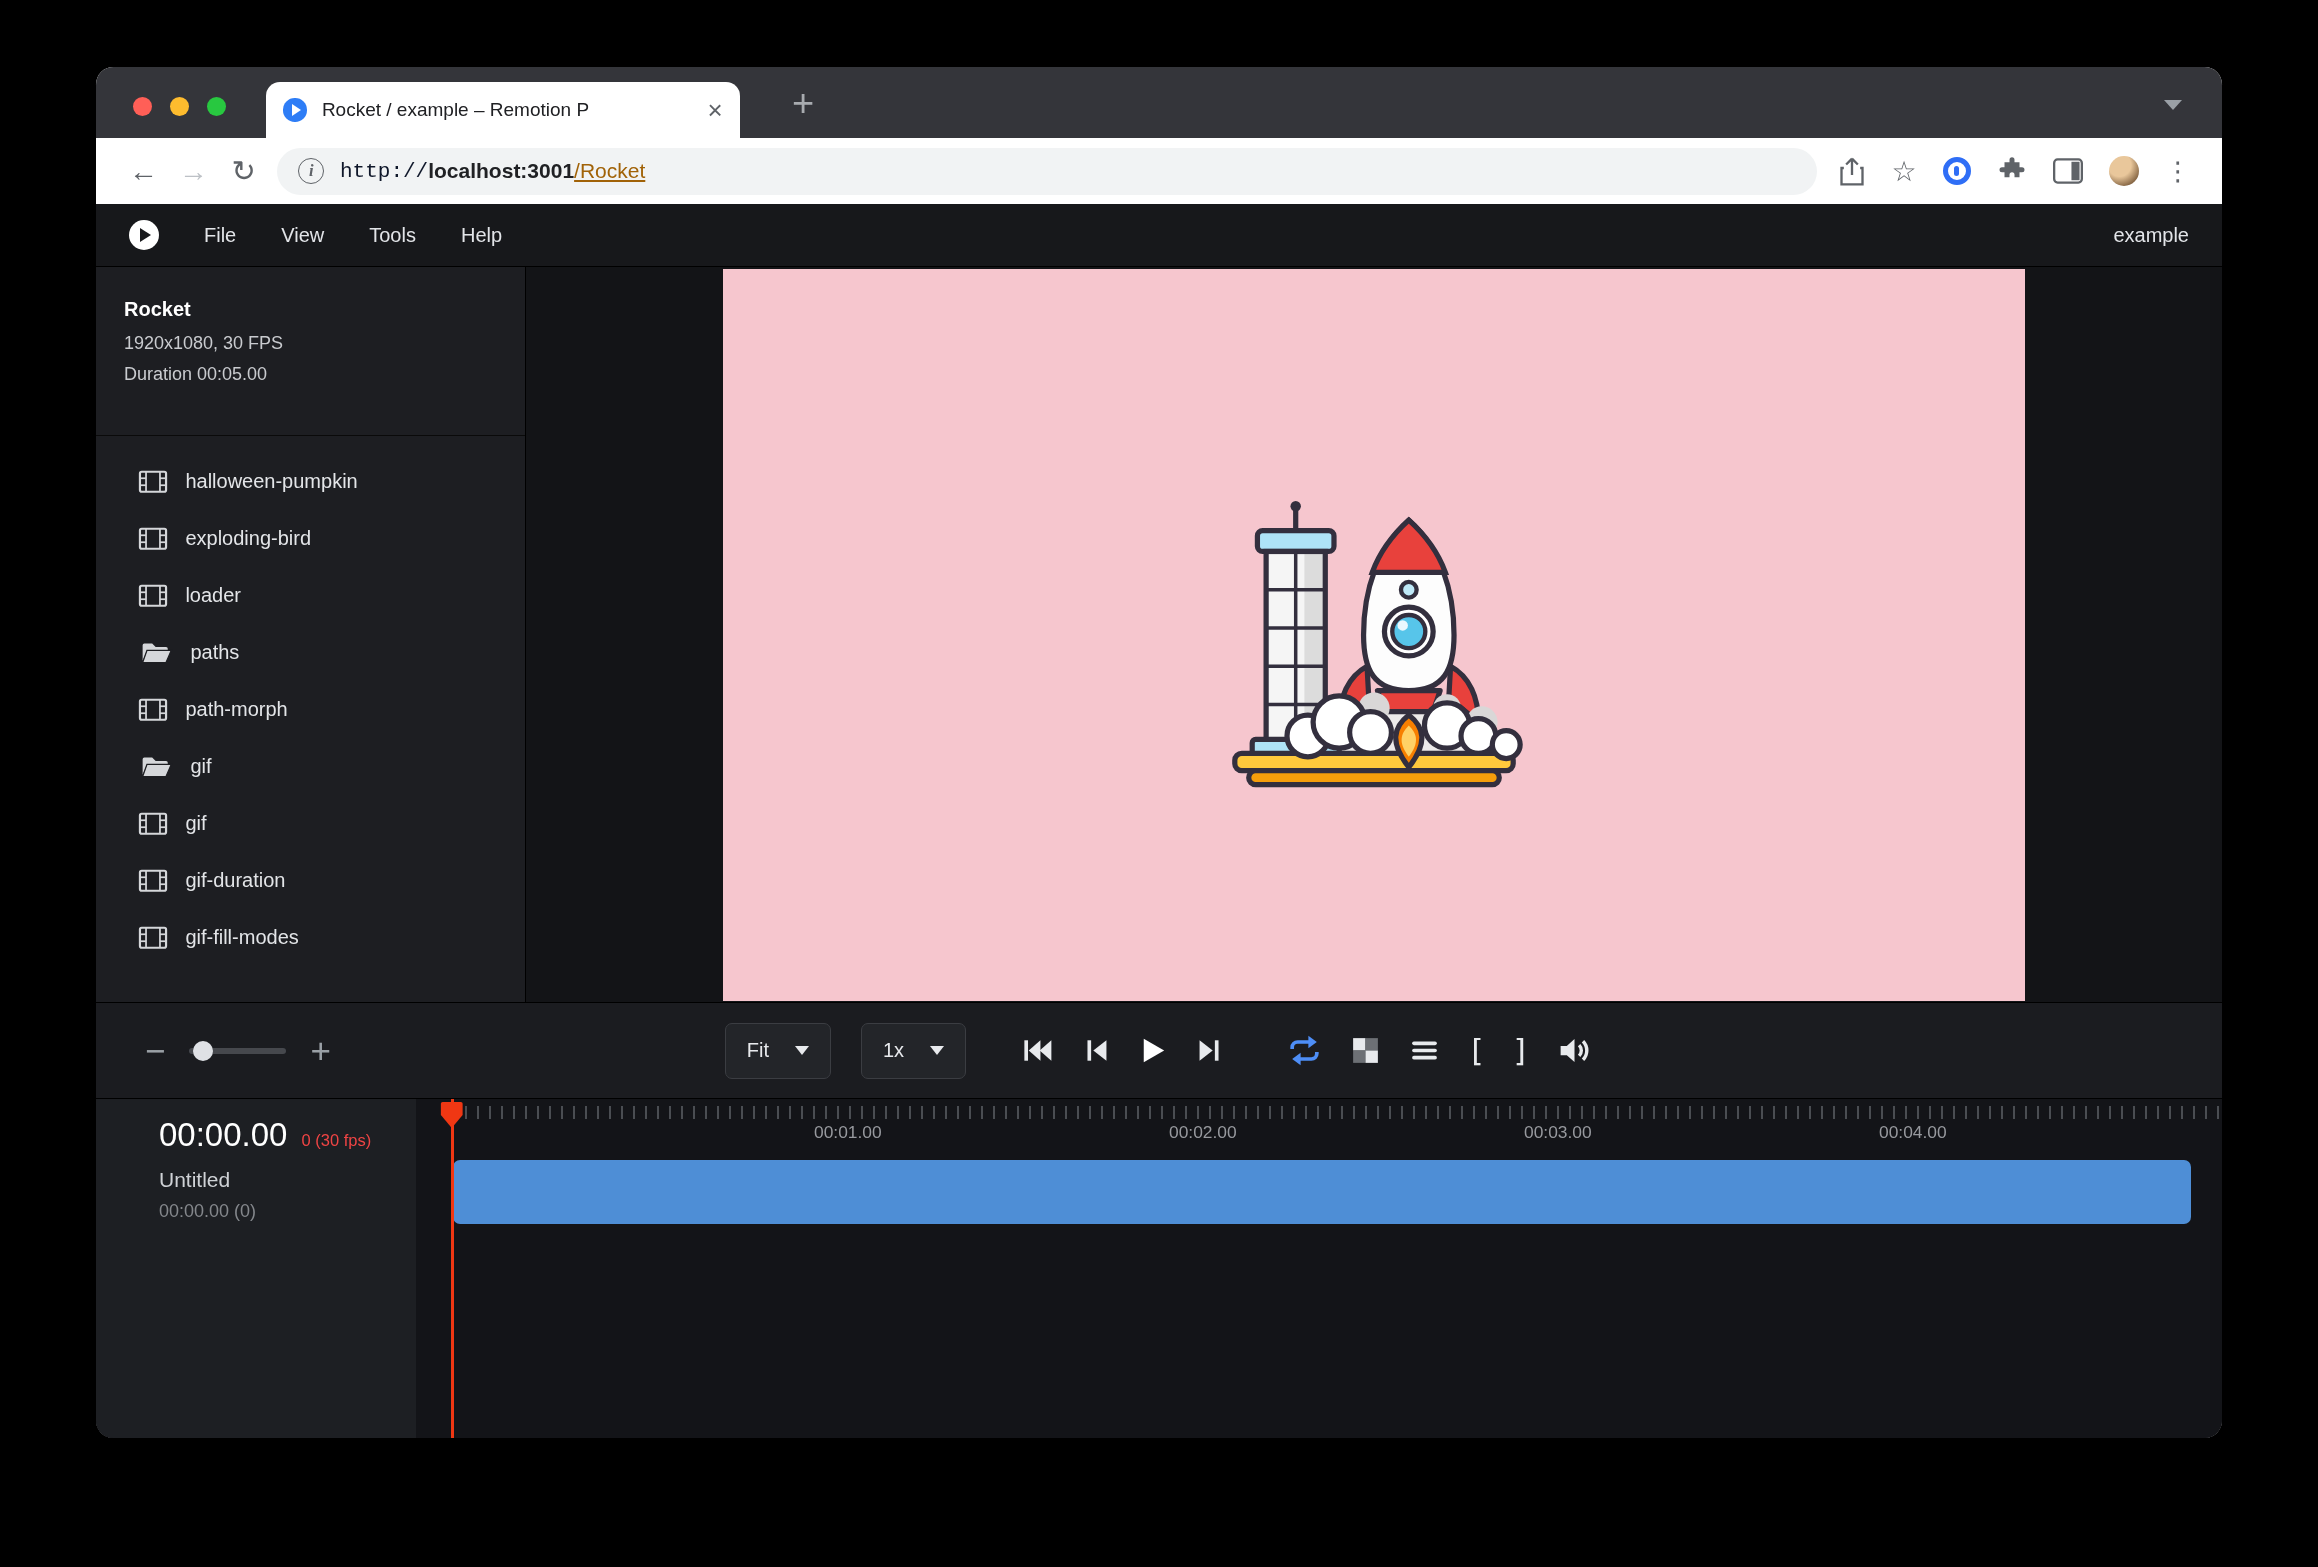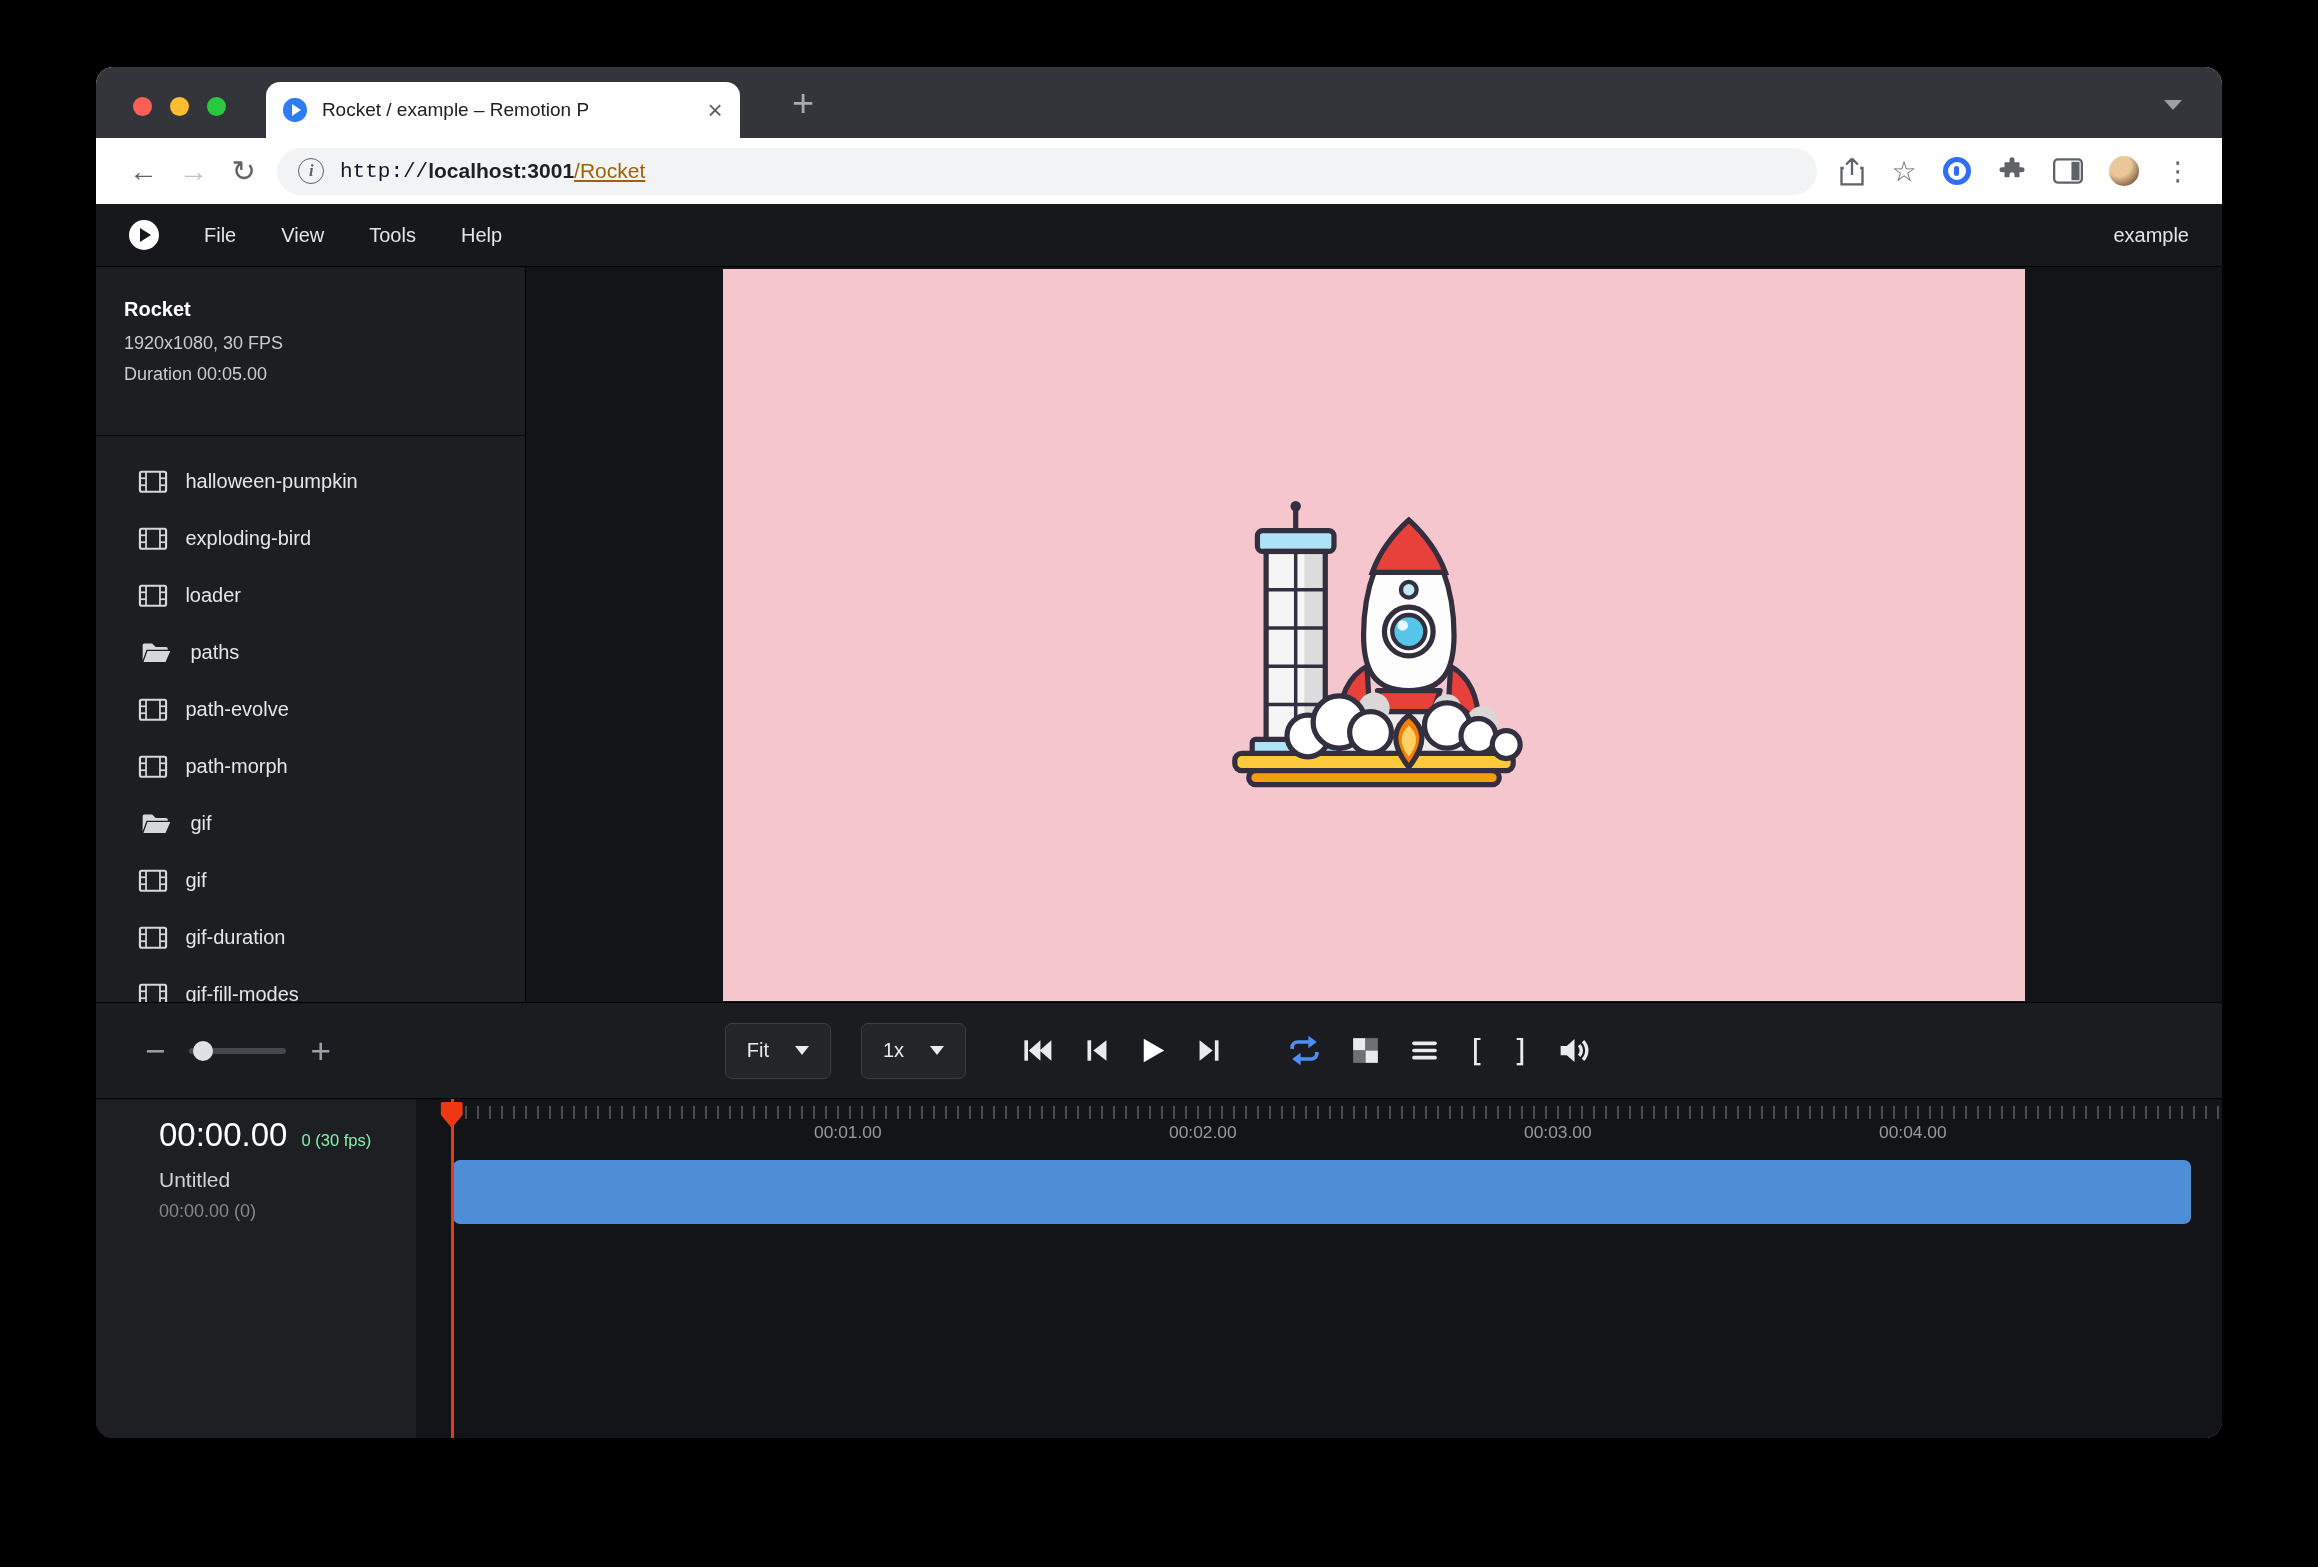--- a/index.html
+++ b/index.html
@@ -94,21 +94,21 @@
   .ruler-ticks { position:absolute; left:357px; right:0; top:7px; height:13px;
                  background:repeating-linear-gradient(to right, #4a4d52 0 1.7px, transparent 1.7px 12px); }
   .ruler-label { position:absolute; top:22.6px; font-size:17.4px; color:#97999e; }
   .track-bar { position:absolute; left:357px; top:61px; width:1738px; height:64px; border-radius:7px; background:#4e8ed6; }
   .playhead-line { position:absolute; left:355px; top:0; width:2.6px; height:100%; background:#f03713; z-index:3; }
   .playhead-marker { position:absolute; left:344px; top:1.7px; z-index:4; }
   .tl-left { position:absolute; left:0; top:0; width:320px; height:100%; background:#1d1f23; z-index:5;
              padding:17.4px 0 0 63px; }
   .tl-time-row { display:flex; align-items:baseline; gap:14px; }
   .tl-big { font-size:33px; color:#fff; }
-  .tl-fps { font-size:16.5px; color:#86efac; }
+  .tl-fps { font-size:16.5px; color:#ef4444; }
   .tl-name { margin-top:14px; font-size:21px; color:#cfd2d6; }
   .tl-sub { margin-top:8.7px; font-size:18px; color:#84878c; }
 </style>
 </head>
 <body>
 
 <div class="stage">
   <div class="window">
 
     <div class="tabstrip">
@@ -214,32 +214,20 @@
                   <line x1="25" y1="17.5" x2="32" y2="17.5" stroke="#d5d7da" stroke-width="2"></line>
                 </svg>
               <span>loader</span>
             </div>
             <div class="sb-item folder">
               <svg width="33" height="26" viewBox="0 0 38 30">
                   <path d="M3 6a2 2 0 0 1 2-2h9l4 4h12a2 2 0 0 1 2 2v2H8L3 24z" fill="#d5d7da"></path>
                   <path d="M8 12h28l-6 14H3z" fill="#d5d7da" stroke="#1d1e22" stroke-width="1.5"></path>
                 </svg>
               <span>paths</span>
-            </div>
-            <div class="sb-item">
-              <svg width="30" height="23.5" viewBox="0 0 34 27">
-                  <rect x="2" y="2" width="30" height="23" rx="2" fill="none" stroke="#d5d7da" stroke-width="2.5"></rect>
-                  <line x1="9" y1="2" x2="9" y2="25" stroke="#d5d7da" stroke-width="2"></line>
-                  <line x1="25" y1="2" x2="25" y2="25" stroke="#d5d7da" stroke-width="2"></line>
-                  <line x1="2" y1="9.5" x2="9" y2="9.5" stroke="#d5d7da" stroke-width="2"></line>
-                  <line x1="2" y1="17.5" x2="9" y2="17.5" stroke="#d5d7da" stroke-width="2"></line>
-                  <line x1="25" y1="9.5" x2="32" y2="9.5" stroke="#d5d7da" stroke-width="2"></line>
-                  <line x1="25" y1="17.5" x2="32" y2="17.5" stroke="#d5d7da" stroke-width="2"></line>
-                </svg>
-              <span>path-evolve</span>
             </div>
             <div class="sb-item">
               <svg width="30" height="23.5" viewBox="0 0 34 27">
                   <rect x="2" y="2" width="30" height="23" rx="2" fill="none" stroke="#d5d7da" stroke-width="2.5"></rect>
                   <line x1="9" y1="2" x2="9" y2="25" stroke="#d5d7da" stroke-width="2"></line>
                   <line x1="25" y1="2" x2="25" y2="25" stroke="#d5d7da" stroke-width="2"></line>
                   <line x1="2" y1="9.5" x2="9" y2="9.5" stroke="#d5d7da" stroke-width="2"></line>
                   <line x1="2" y1="17.5" x2="9" y2="17.5" stroke="#d5d7da" stroke-width="2"></line>
                   <line x1="25" y1="9.5" x2="32" y2="9.5" stroke="#d5d7da" stroke-width="2"></line>
                   <line x1="25" y1="17.5" x2="32" y2="17.5" stroke="#d5d7da" stroke-width="2"></line>

